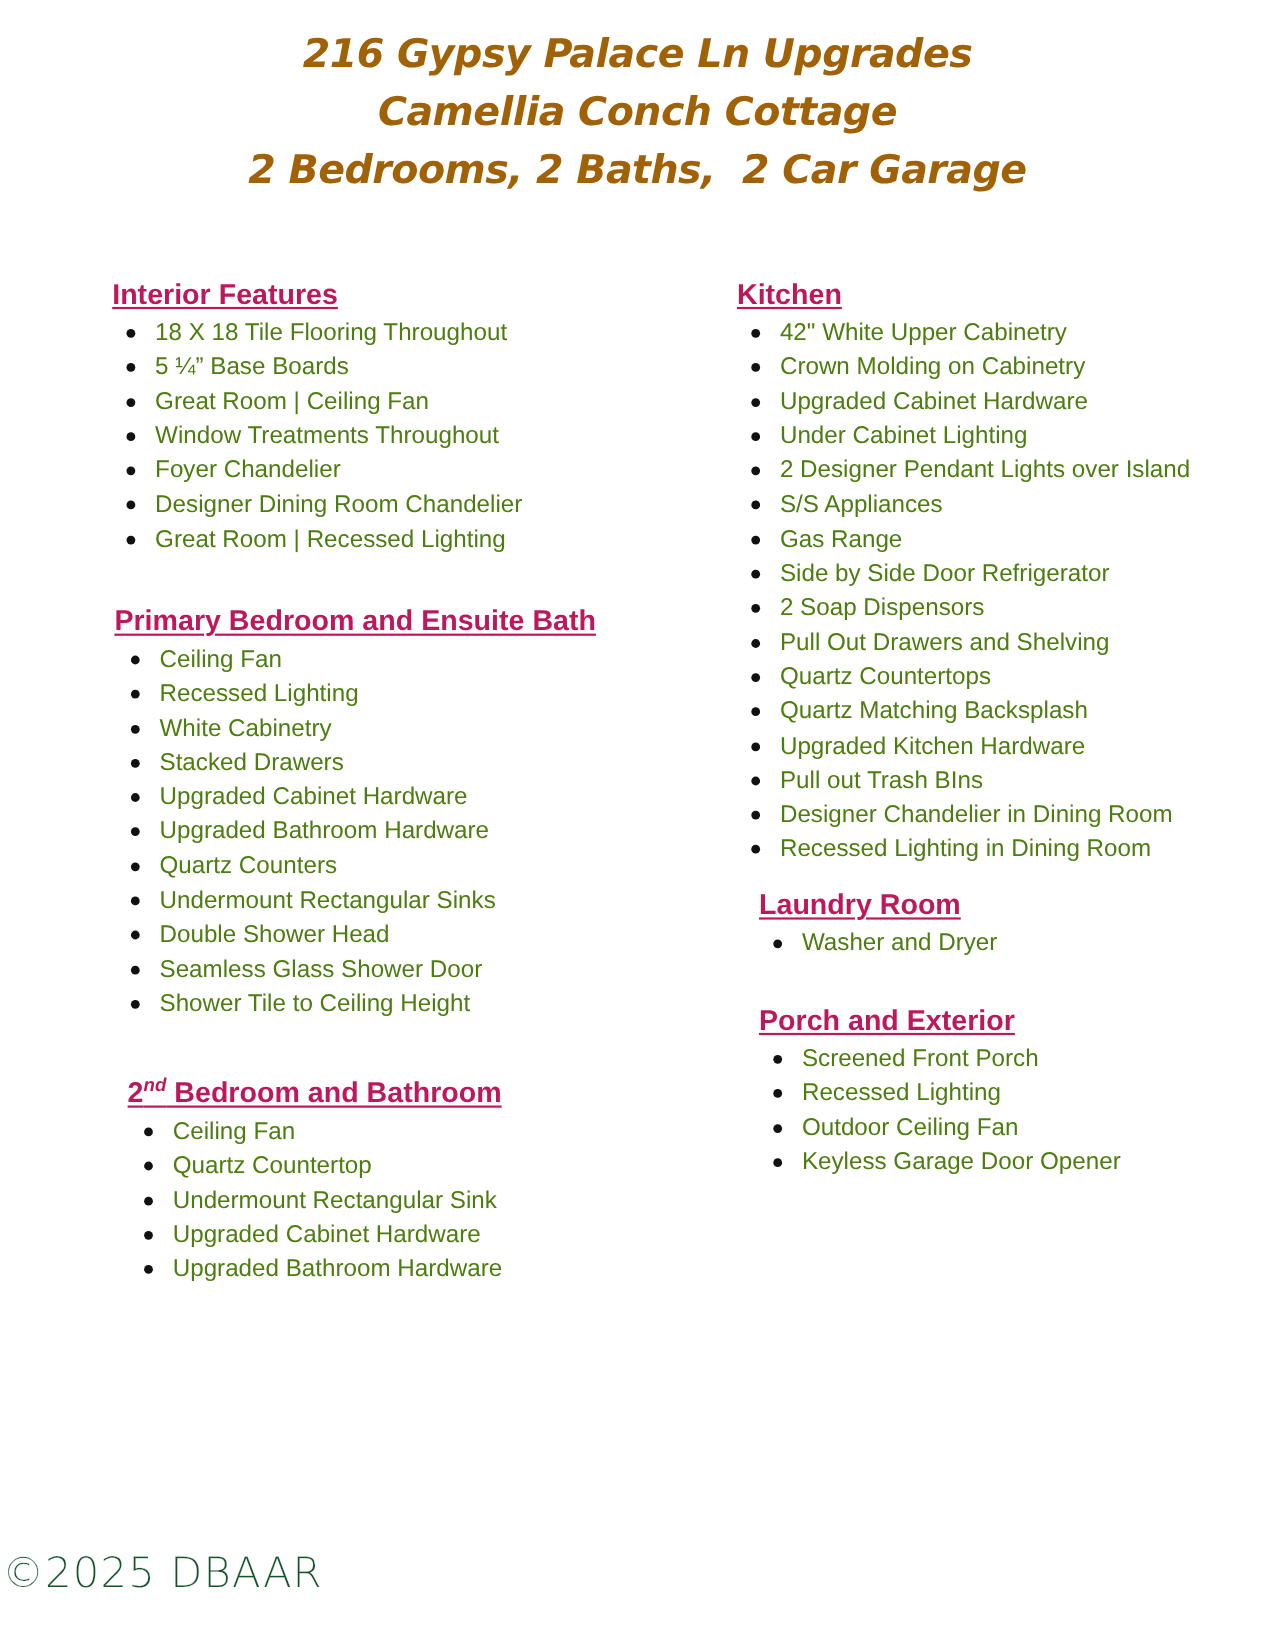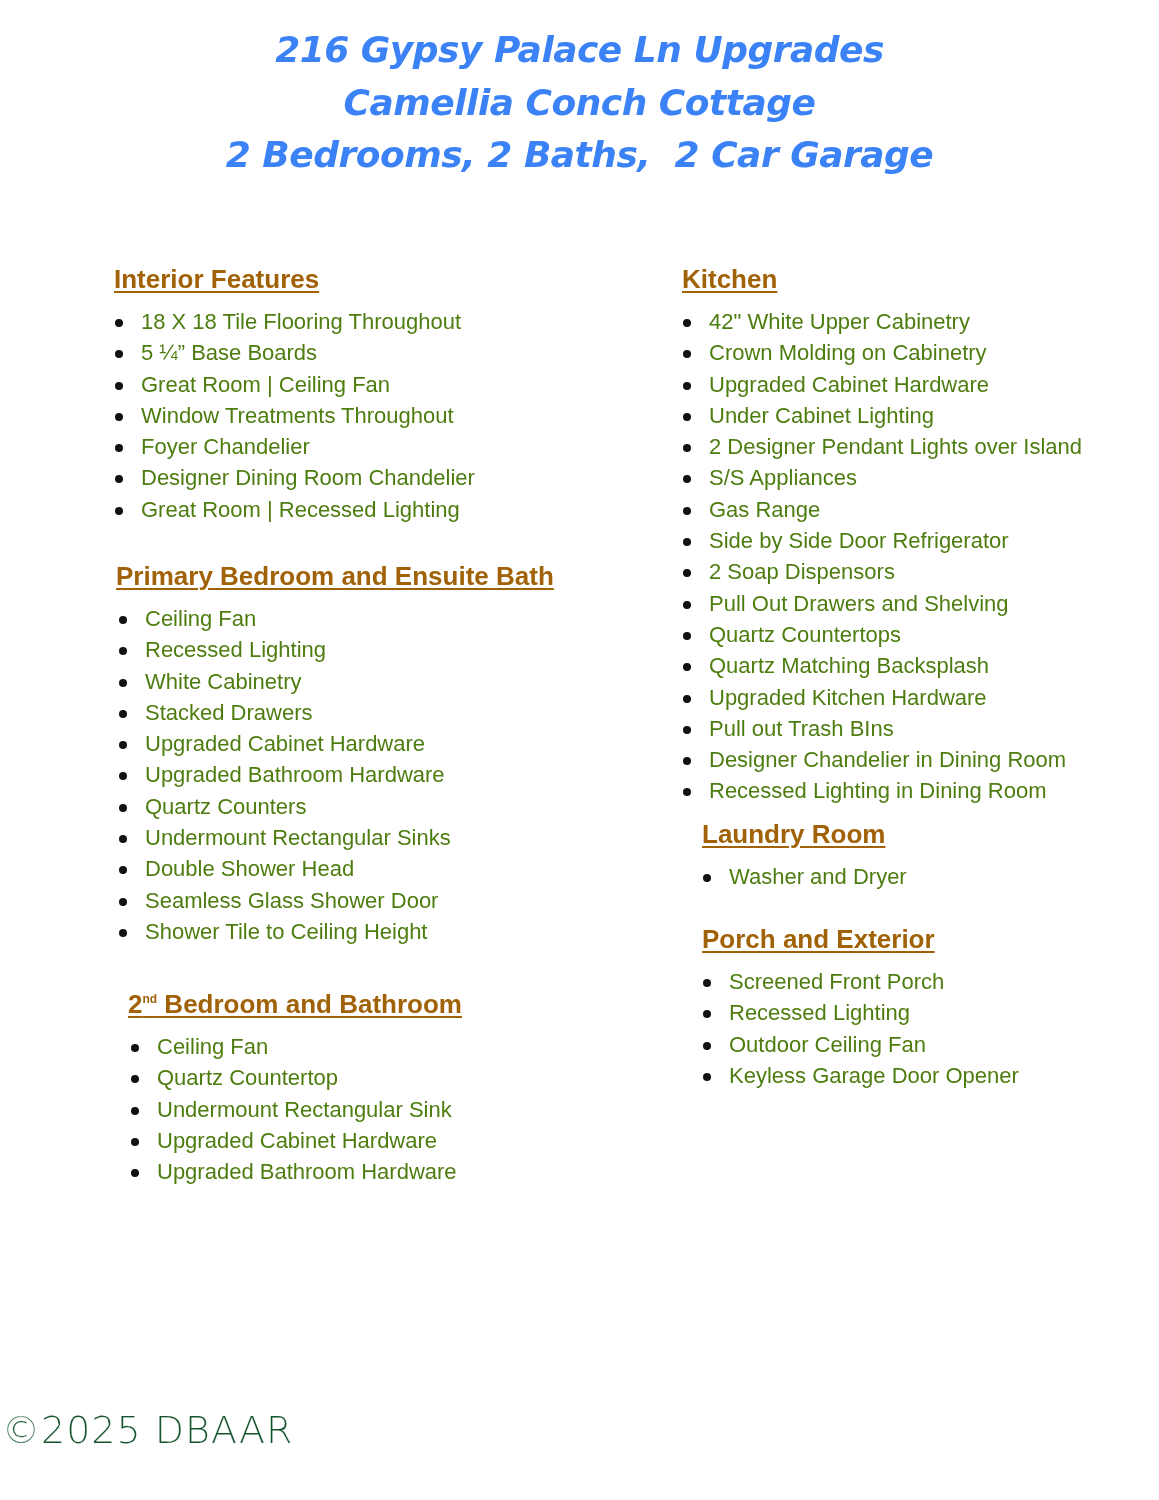--- a/index.html
+++ b/index.html
@@ -1,25 +1,25 @@
 <!DOCTYPE html>
 <html><head>
 <meta charset="utf-8">
 <style>
   html, body { margin: 0; padding: 0; background: #ffffff; }
   body { width: 1159px; height: 1500px; position: relative; overflow: hidden; color: #111111;
          font-family: "DejaVu Sans", sans-serif; }
   .title-block { position: absolute; top: 24px; left: 0; width: 1159px; text-align: center; }
   .title-line { font-family: "DejaVu Sans", sans-serif; font-weight: bold; font-style: italic;
-                font-size: 36px; line-height: 52.5px; letter-spacing: -0.5px; color: #3b82f6; white-space: pre; }
+                font-size: 36px; line-height: 52.5px; letter-spacing: -0.5px; color: #a16207; white-space: pre; }
   .section { position: absolute; }
-  .section h2 { margin: 12px; font-family: "Liberation Sans", sans-serif; font-weight: bold; font-size: 26px;
+  .section h2 { margin: 0; font-family: "Liberation Sans", sans-serif; font-weight: bold; font-size: 26px;
                 text-decoration: underline; text-decoration-thickness: 2px; text-underline-offset: 3px;
-                line-height: 30px; color: #a16207; white-space: nowrap; }
-  .section h2 sup { font-size: 12px; vertical-align: 10px; }
+                line-height: 30px; color: #be185d; white-space: nowrap; }
+  .section h2 sup { font-size: 17px; vertical-align: 10px; font-style: italic; }
   .section ul { list-style: none; margin: 4px 0 0 0; padding: 0; }
   .section li { position: relative; font-family: "Liberation Sans", sans-serif; font-size: 22px;
                 line-height: 31.3px; padding-left: 39px; white-space: nowrap; color: #4d7c0f; }
   .section li::before { content: ""; position: absolute; left: 13px; top: 13px; width: 8px; height: 8px;
                         border-radius: 50%; background: #111; }
   .footer { position: absolute; left: 2px; top: 1408px; font-family: "DejaVu Sans", sans-serif;
             font-weight: 200; font-size: 38px; letter-spacing: 1px; color: #14532d;
             -webkit-text-stroke: 0.2px #fff; }
 </style>
 </head>

